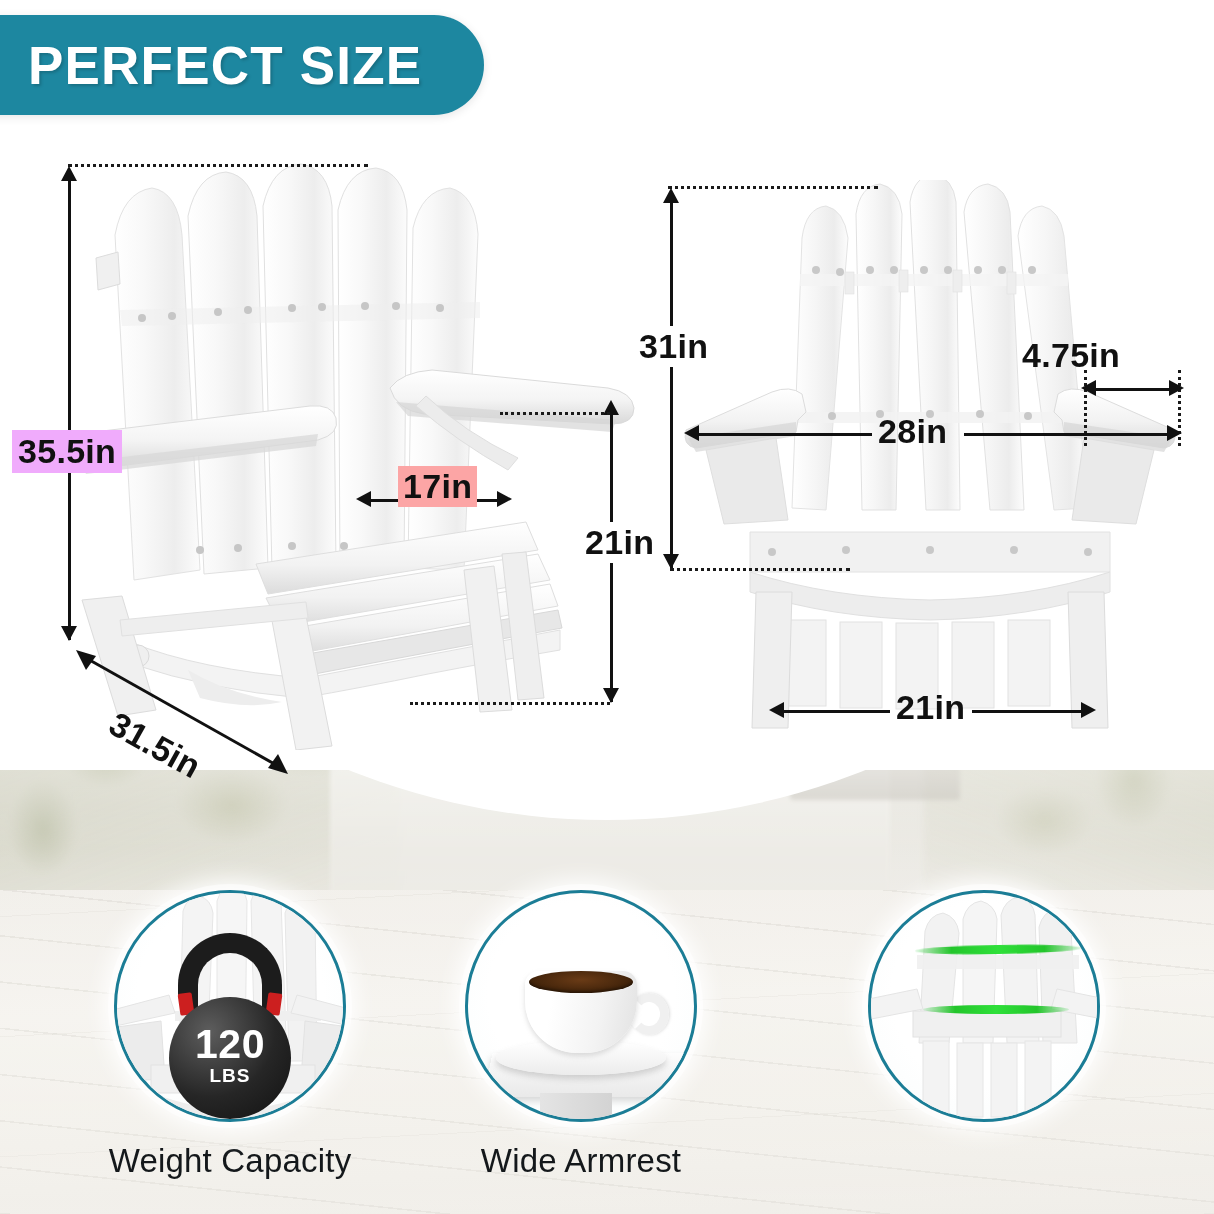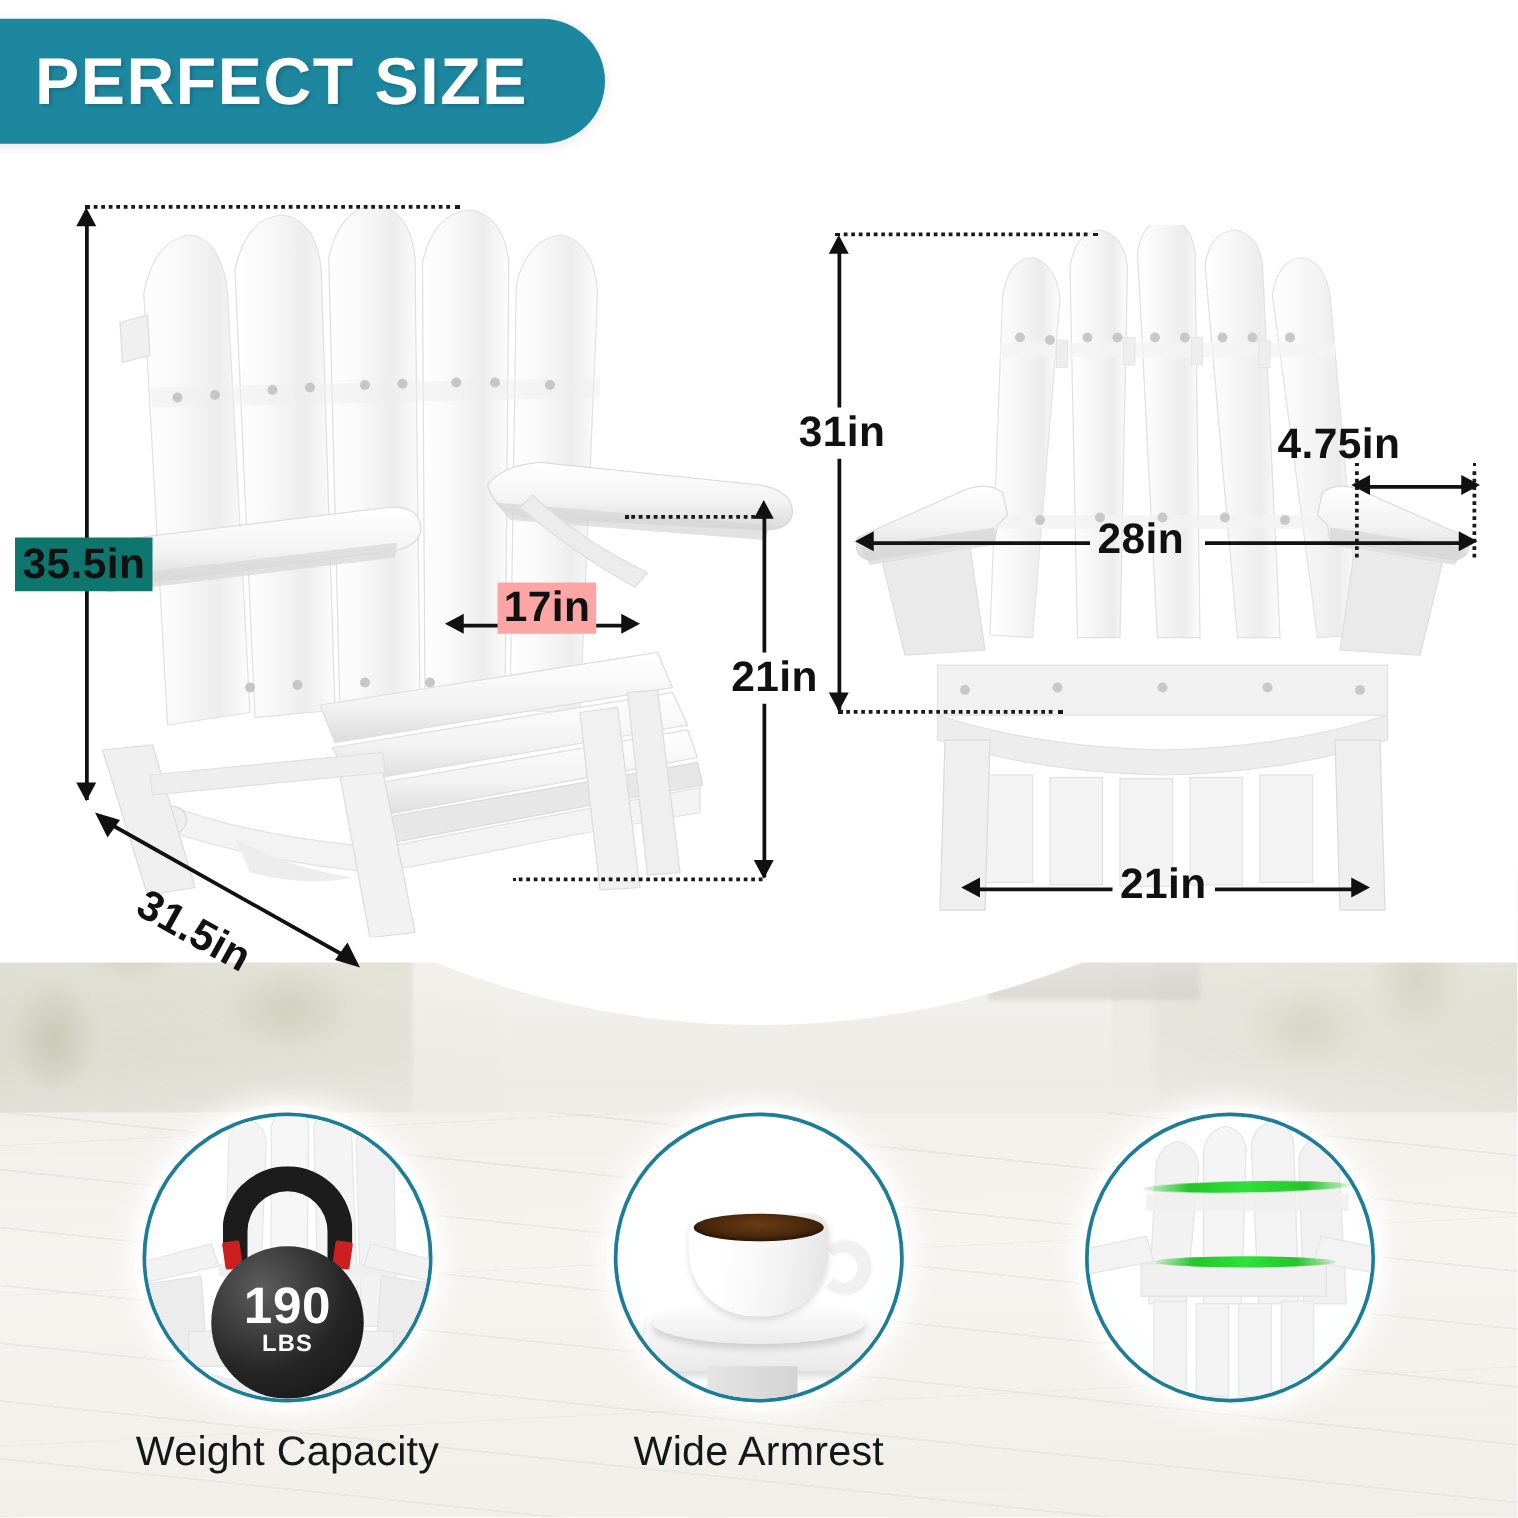--- a/index.html
+++ b/index.html
@@ -300,21 +300,21 @@
 
       <path d="M60 470 L246 452 L248 468 L62 486 Z" fill="#eeeeee" stroke="#e0e0e0"></path>
     </svg>
   </div>
 
   <div class="dotted-h" style="left:68px; top:164px; width:300px;"></div>
 
   <div class="solid-v" style="left:68px; top:178px; height:462px;"></div>
   <div class="arrow-up" style="left:61px; top:166px;"></div>
   <div class="arrow-down" style="left:61px; top:626px;"></div>
-  <div class="dim-label" style="left:12px; top:430px; background:#0f766e; padding:2px 6px;">35.5in</div>
+  <div class="dim-label" style="left:12px; top:430px; background:#f0abfc; padding:2px 6px;">35.5in</div>
 
   <div class="solid-h" style="left:368px; top:499px; width:132px;"></div>
   <div class="arrow-left" style="left:356px; top:491px;"></div>
   <div class="arrow-right" style="left:497px; top:491px;"></div>
   <div class="dim-label" style="left:398px; top:466px; background:#fca5a5; padding:1px 5px;">17in</div>
 
   <div class="solid-v" style="left:610px; top:412px; height:290px;"></div>
   <div class="arrow-up" style="left:603px; top:400px;"></div>
   <div class="arrow-down" style="left:603px; top:688px;"></div>
   <div class="dim-label" style="left:580px; top:522px; background:#fff; padding:1px 5px;">21in</div>
@@ -461,27 +461,27 @@
         <path d="M0 134 L44 128 L48 186 L8 188 Z" fill="#ececec" stroke="#e2e2e2"></path>
         <path d="M232 134 L188 128 L184 186 L224 188 Z" fill="#ececec" stroke="#e2e2e2"></path>
 
         <rect x="34" y="172" width="164" height="28" fill="#f0f0f0" stroke="#e2e2e2"></rect>
         <path d="M34 200 Q80 216 116 218 Q152 216 198 200 L198 212 Q152 228 116 230 Q80 228 34 212 Z" fill="#ededed"></path>
       </svg>
       <div class="kb-handle"></div>
       <div class="kb-red-l"></div>
       <div class="kb-red-r"></div>
       <div class="kb-ball"></div>
-      <div class="kb-num">190</div>
+      <div class="kb-num">120</div>
       <div class="kb-lbs">LBS</div>
     </div>
     <div class="feature-caption">Weight Capacity</div>
   </div>
 
-  <div class="feature" style="left:437px; top:890px;">
+  <div class="feature" style="left:411px; top:890px;">
     <div class="feature-circle">
       <div class="armrest-plate"></div>
       <div class="armrest-post"></div>
       <div class="saucer"></div>
       <div class="cup-handle"></div>
       <div class="cup-body"></div>
       <div class="cup-coffee"></div>
     </div>
     <div class="feature-caption">Wide Armrest</div>
   </div>

